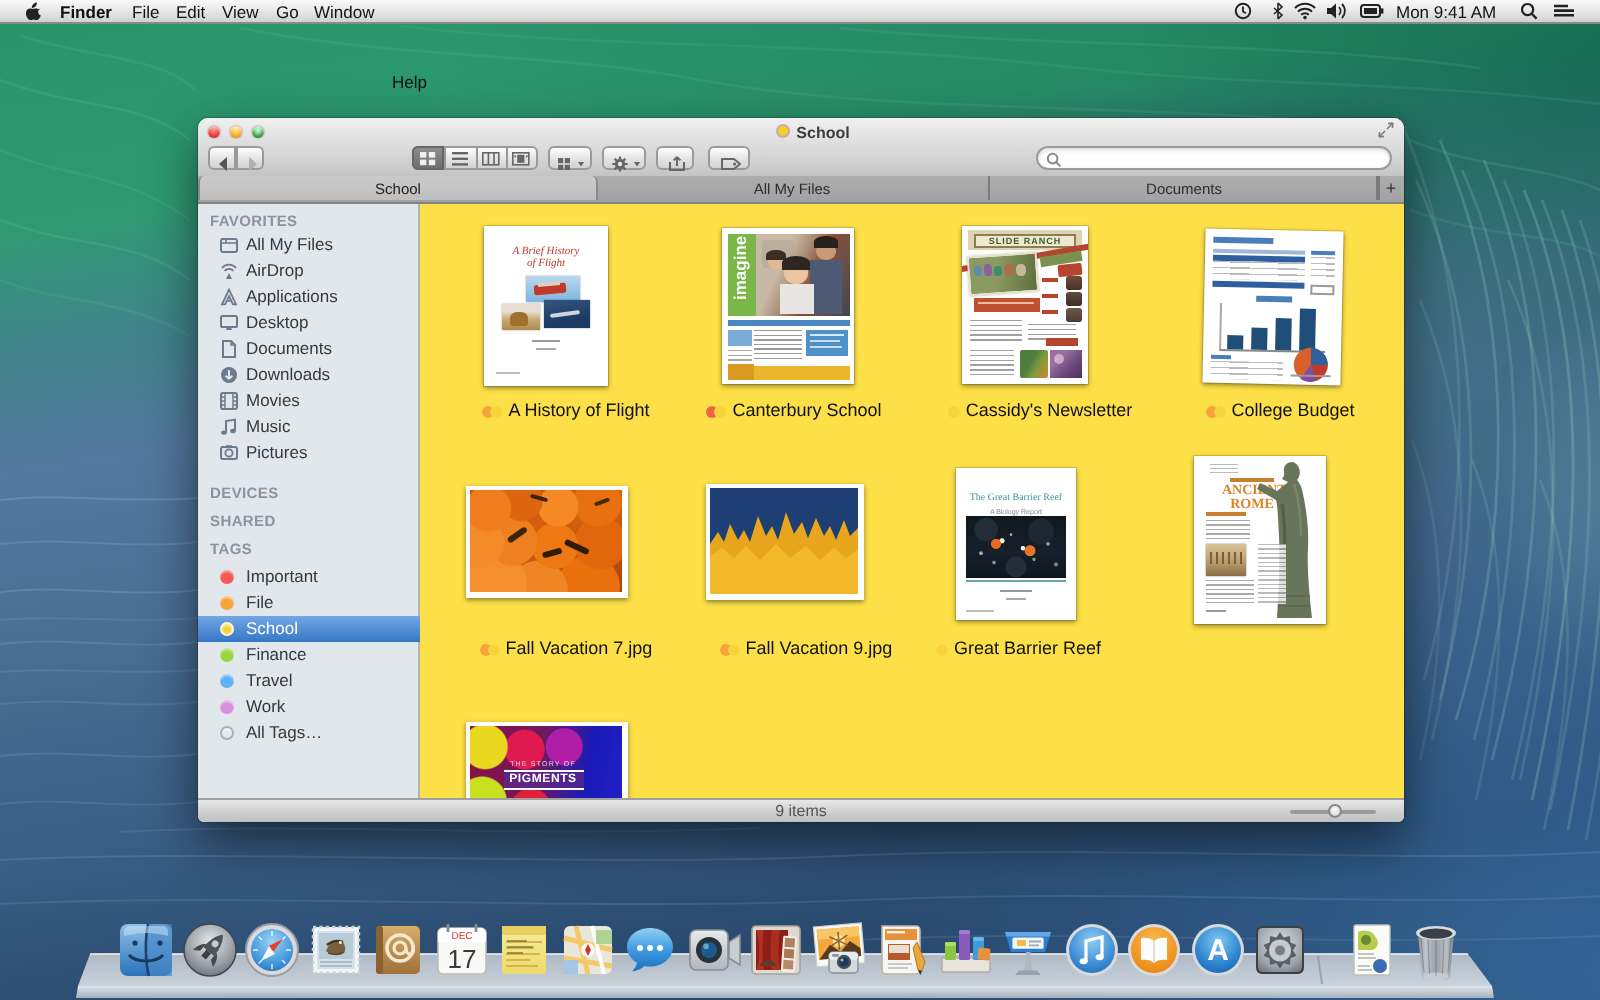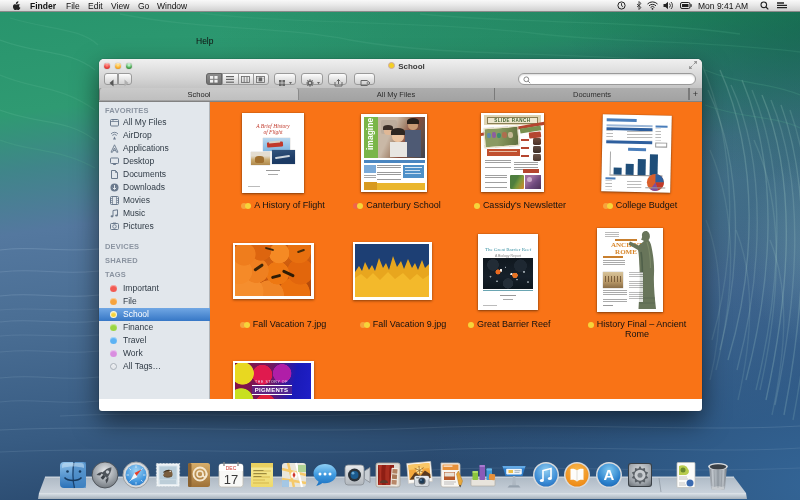--- a/index.html
+++ b/index.html
@@ -35,21 +35,21 @@
 
 #main{position:absolute;left:0;top:43px;width:603px;height:297px;background:#fff;}
 #sidebar{position:absolute;left:0;top:0;width:111px;height:297px;background:#e2e7ec;border-right:1px solid #b0b5ba;box-sizing:border-box;}
 .shead{position:absolute;left:6px;font-size:7.5px;font-weight:bold;color:#93702b;color:#8a93a0;letter-spacing:.2px;}
 .srow{position:absolute;left:0;width:111px;height:13px;font-size:8.5px;color:#2f3a45;line-height:13px;}
 .srow .sic{position:absolute;left:11px;top:2px;width:9px;height:9px;}
 .srow .stxt{position:absolute;left:24px;top:0;white-space:nowrap;}
 .srow.sel{background:linear-gradient(#71a7e4,#3677c6);color:#fff;}
 .tagdot{position:absolute;left:11px;top:3px;width:7px;height:7px;border-radius:50%;box-shadow:inset 0 1px 1px rgba(255,255,255,.5);}
 
-#content{position:absolute;left:111px;top:0;width:492px;height:297px;background:#f97316;overflow:hidden;}
+#content{position:absolute;left:111px;top:0;width:492px;height:297px;background:#fde047;overflow:hidden;}
 
 #statusbar{position:absolute;left:0;top:340px;width:603px;height:12px;border-radius:0 0 3px 3px;
  background:linear-gradient(#e8e8e8,#cdcdcd 60%,#c0c0c0);border-top:1px solid #a0a0a0;box-sizing:border-box;
  font-size:8px;color:#555;text-align:center;line-height:11px;}
 .flabel{position:absolute;font-size:9px;color:#111;text-align:center;white-space:nowrap;}
 .fdots{display:inline-block;position:relative;width:11px;height:6px;vertical-align:-0.5px;margin-right:2px;}
 .fdots i{position:absolute;top:0;width:6px;height:6px;border-radius:50%;}
 .page{position:absolute;background:#fff;box-shadow:0 1px 2.5px rgba(0,0,0,.45),0 0 0 0.5px rgba(0,0,0,.12);overflow:hidden;}
 .photo{position:absolute;background:#fff;box-shadow:0 1px 2.5px rgba(0,0,0,.45);overflow:hidden;}
 .dicon{position:absolute;top:461px;width:28px;height:28px;}
@@ -541,34 +541,37 @@
             <path d="M14,70 h16 M14,75 h16" stroke="#55634e" stroke-width="1" opacity="0.6"></path>
           </svg>
           <div class="abs" style="left:6px;top:28px;width:20px;height:2px;background:#c87f2e;"></div>
           <div class="abs" style="left:6px;top:32px;width:22px;height:10px;background:repeating-linear-gradient(#aaa 0,#aaa 0.7px,#fff 0.7px,#fff 2.2px);"></div>
           <div class="abs" style="left:6px;top:44px;width:20px;height:16px;background:linear-gradient(#d8c49a,#b89868 60%,#8a6e48);box-shadow:0 0 1px #888;"></div>
           <div class="abs" style="left:8px;top:48px;width:16px;height:6px;background:repeating-linear-gradient(90deg,#7a5e3c 0,#7a5e3c 1px,transparent 1px,transparent 3px);"></div>
           <div class="abs" style="left:6px;top:62px;width:24px;height:12px;background:repeating-linear-gradient(#aaa 0,#aaa 0.7px,#fff 0.7px,#fff 2.2px);"></div>
           <div class="abs" style="left:32px;top:44px;width:14px;height:30px;background:repeating-linear-gradient(#aaa 0,#aaa 0.7px,#fff 0.7px,#fff 2.2px);opacity:0.8;"></div>
           <div class="abs" style="left:6px;top:77px;width:10px;height:1.2px;background:#999;"></div>
         </div>
-        <div class="flabel" style="left:377px;top:217px;width:100px;white-space:normal;line-height:10px;"><span class="fdots" style="width:7px;"><i style="left:0;background:#f6d43a;"></i></span>History Final – Ancient Rome</div>
 
         <div class="photo" style="left:22.5px;top:258.5px;width:81px;height:52px;border:2.5px solid #fff;box-sizing:border-box;">
           <div class="abs" style="left:0;top:0;width:76px;height:47px;background:
             radial-gradient(circle at 10% 22%,#e8d820 0 14%,transparent 15%),
             radial-gradient(circle at 36% 25%,#e01a4e 0 16%,transparent 17%),
             radial-gradient(circle at 62% 22%,#b01ea8 0 15%,transparent 16%),
             radial-gradient(circle at 8% 80%,#c8e020 0 15%,transparent 16%),
             radial-gradient(circle at 40% 88%,#e0203a 0 16%,transparent 17%),
             linear-gradient(100deg,#8a1040 0,#701860 45%,#1a1ab8 75%,#2020c8);"></div>
           <div class="abs" style="left:17px;top:22px;width:40px;height:8px;background:rgba(90,40,140,.75);border-top:1px solid #fff;border-bottom:1px solid #fff;color:#fff;font-size:6px;font-weight:bold;text-align:center;line-height:8px;letter-spacing:0.3px;">PIGMENTS</div>
           <div class="abs" style="left:17px;top:17px;width:40px;height:5px;color:#e8d8f0;font-size:3.5px;text-align:center;line-height:5px;letter-spacing:0.6px;">THE STORY OF</div>
         </div>
       </div>
+    </div>
+    <div id="statusbar">9 items
+      <div class="abs" style="left:546px;top:5px;width:43px;height:2px;background:#9a9a9a;border-radius:1px;"></div>
+      <div class="abs" style="left:565px;top:2px;width:7px;height:7px;border-radius:50%;background:radial-gradient(circle at 50% 35%,#fff,#ccc);border:0.5px solid #888;box-sizing:border-box;"></div>
     </div>
   </div>
 
   <svg class="abs" style="left:0;top:450px" width="800" height="50" viewBox="0 0 800 50">
     <defs>
       <linearGradient id="shelfTop" x1="0" y1="0" x2="0" y2="1">
         <stop offset="0" stop-color="#b9c2cb"></stop>
           <stop offset="1" stop-color="#d7dde3"></stop>
       </linearGradient>
       <linearGradient id="shelfFace" x1="0" y1="0" x2="0" y2="1">

